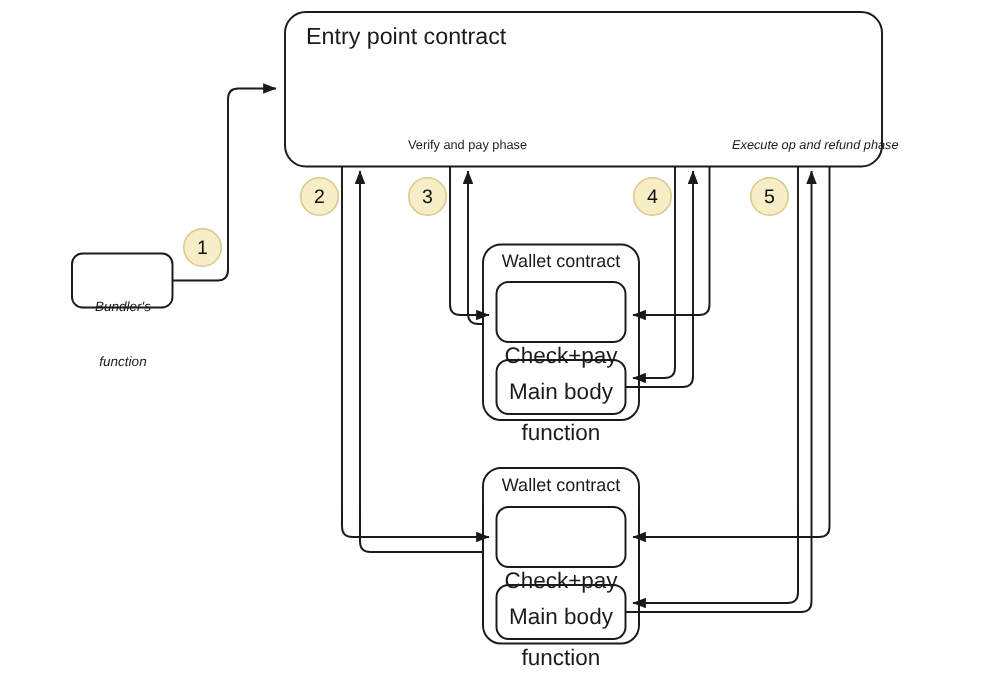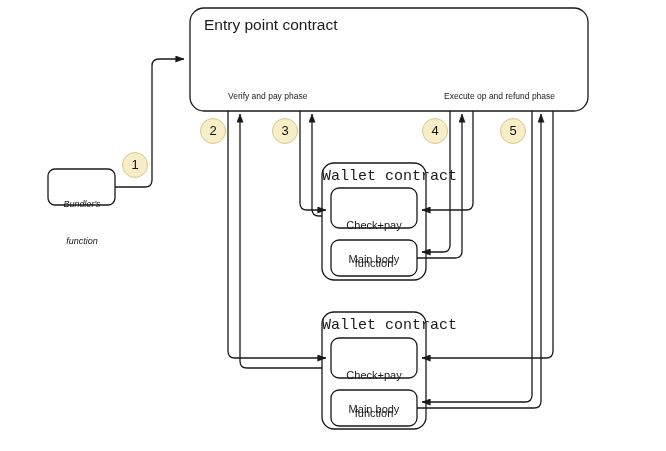--- a/index.html
+++ b/index.html
@@ -39,31 +39,31 @@
   }
   .entry-title {
     left: 204px;
     top: 16px;
     font-size: 15.5px;
     text-align: left;
   }
   .phase-label {
     font-size: 8.5px;
     color: #1a1a1a;
+    margin-left: 44px;
   }
   .phase-verify { left: 228px; top: 92px; text-align: left; }
-  .phase-execute { left: 444px; top: 92px; text-align: right; }
+  .phase-execute { left: 444px; top: 92px; text-align: right; font-style: italic; }
   .wallet-title {
-    font-size: 15px;
-    font-family: Liberation Mono, monospace;
+    font-size: 12px;
   }
   .wallet-title-1 { left: 322px; top: 168px; width: 104px; }
   .wallet-title-2 { left: 322px; top: 317px; width: 104px; }
   .inner-label {
-    font-size: 11px;
+    font-size: 15px;
   }
   .cp-1 { left: 332px; top: 194px; width: 84px; }
   .mb-1 { left: 332px; top: 253px; width: 84px; }
   .cp-2 { left: 332px; top: 344px; width: 84px; }
   .mb-2 { left: 332px; top: 403px; width: 84px; }
   .bundler-label {
     left: 49px;
     top: 174px;
     width: 66px;
     font-size: 9px;

